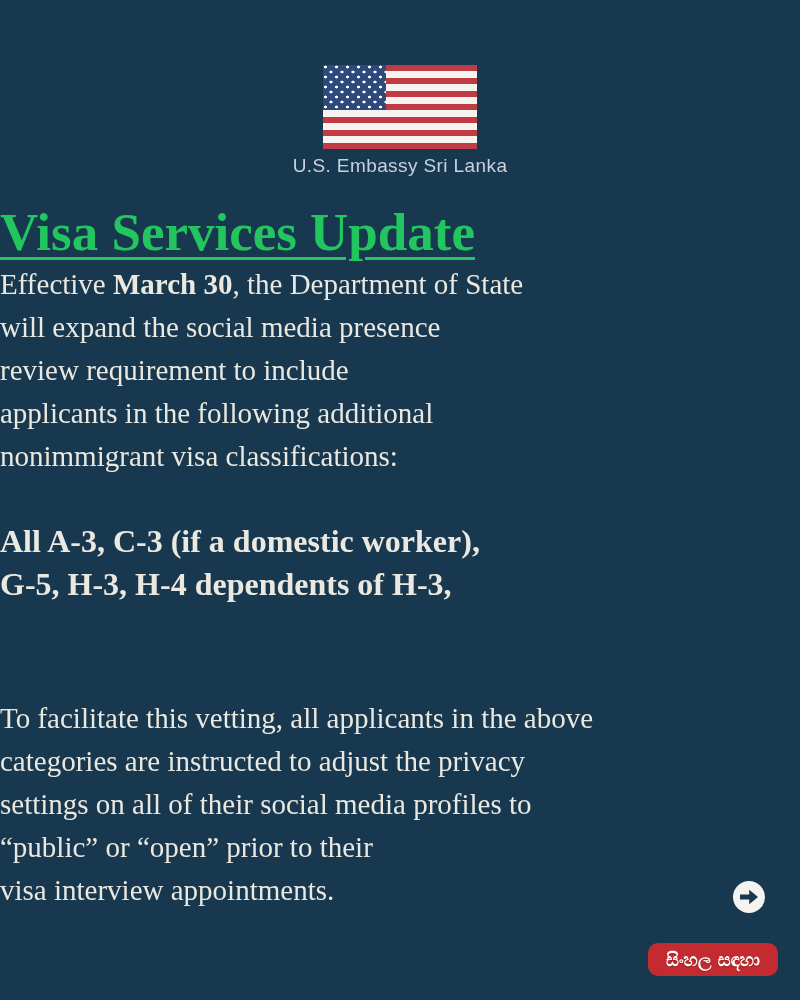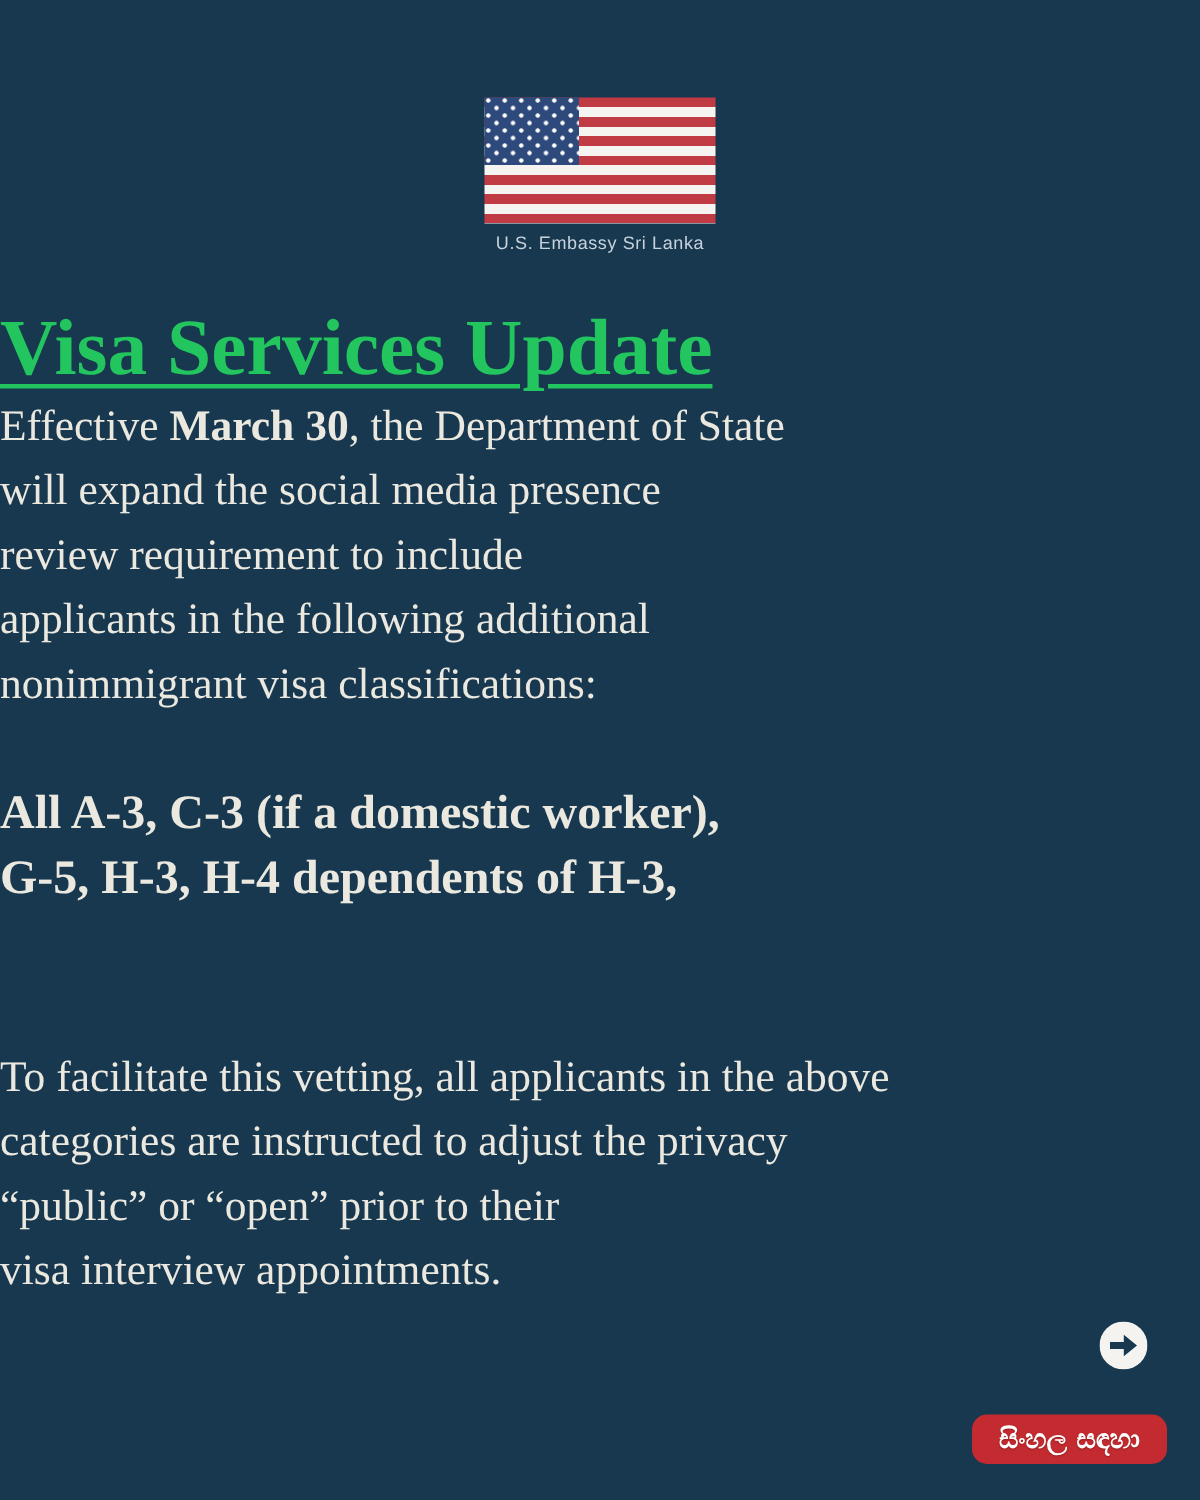--- a/index.html
+++ b/index.html
@@ -40,21 +40,21 @@
     background-position: 2.5px 2px, 8px 7px;
   }
 
   .embassy-label {
     position: absolute;
     top: 155px;
     left: 0;
     width: 100%;
     text-align: center;
     font-family: "Liberation Sans", "DejaVu Sans", sans-serif;
-    font-size: 12px;
+    font-size: 19px;
     letter-spacing: 0.4px;
     color: #c7d2dc;
   }
 
   
   .title {
     position: absolute;
     top: 202px;
     left: 0;
     width: 100%;
@@ -139,20 +139,21 @@
   </div>
 
   <div class="para para-visa">
     <div>All A-3, C-3 (if a domestic worker),</div>
     <div>G-5, H-3, H-4 dependents of H-3,</div>
   </div>
 
   <div class="para para-instr">
     <div>To facilitate this vetting, all applicants in the above</div>
     <div>categories are instructed to adjust the privacy</div>
+    <div>settings on all of their social media profiles to</div>
     <div>“public” or “open” prior to their</div>
     <div>visa interview appointments.</div>
   </div>
 
   <div class="next-btn">
     <svg width="32" height="32" viewBox="0 0 32 32">
       <circle cx="16" cy="16" r="16" fill="#f4f3f0"></circle>
       <path d="M7 13.6 h9.2 V8.8 L25 16 l-8.8 7.2 V18.4 H7 z" fill="#17384f"></path>
     </svg>
   </div>

